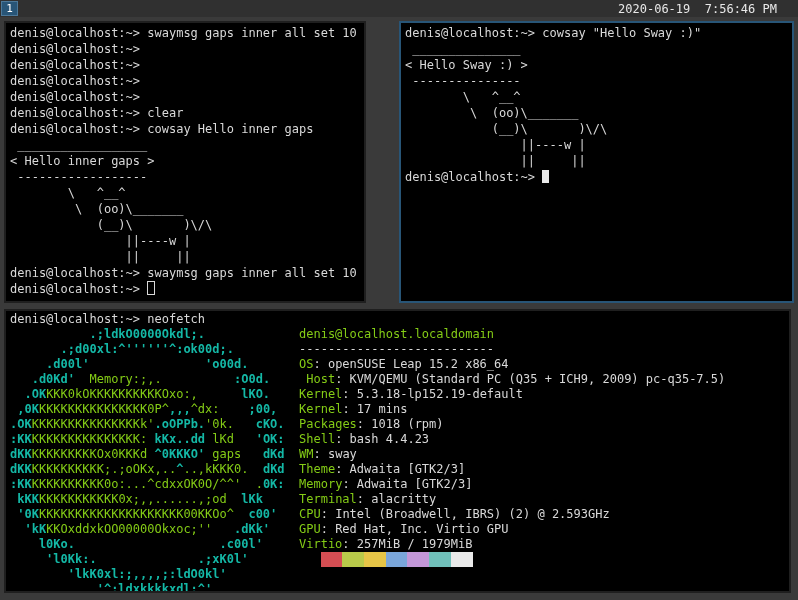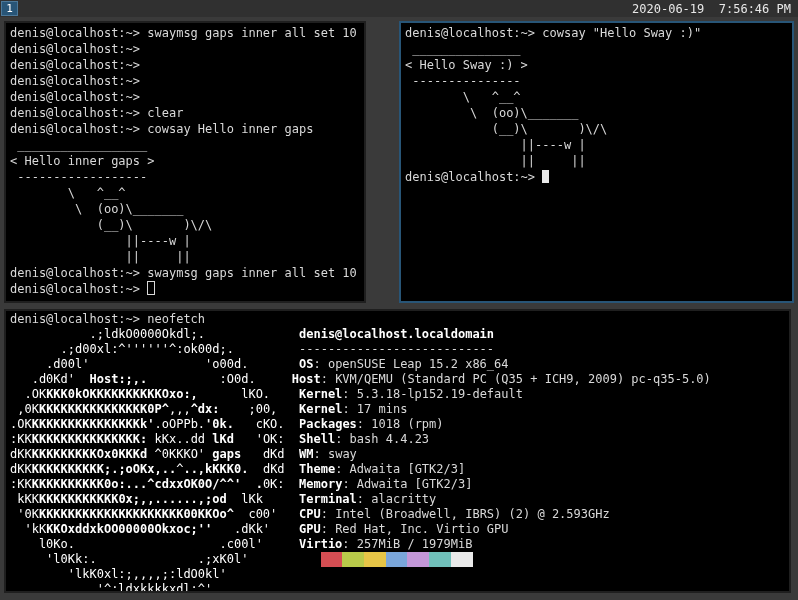--- a/index.html
+++ b/index.html
@@ -10,33 +10,33 @@
   }
   .bar{
     position:absolute;left:0;top:0;width:798px;height:17px;
     background:#303030;display:flex;align-items:center;justify-content:space-between;
   }
   .ws{
     margin-left:1px;height:15px;min-width:17px;padding:0 4px;box-sizing:border-box;
     background:#285577;border:1px solid #4c7899;color:#ffffff;
     font-size:11px;line-height:13px;display:flex;align-items:center;justify-content:center;
   }
-  .clock{color:#e8e8e8;font-size:12px;padding-right:7px;white-space:pre;}
+  .clock{color:#e8e8e8;font-size:12px;padding-right:21px;white-space:pre;}
   .win{position:absolute;background:#000000;box-sizing:border-box;overflow:hidden;}
   #win-tl{left:4px;top:21px;width:362px;height:282px;border:2px solid #1f1f1f;}
   #win-tr{left:399px;top:21px;width:395px;height:282px;border:2px solid #285577;}
   #win-b {left:4px;top:309px;width:787px;height:284px;border:2px solid #1f1f1f;}
   pre{
     margin:0;padding:2px 0 0 4px;
     font-family:inherit;font-size:12px;line-height:16px;color:#d9d9d9;white-space:pre;
   }
   #win-b pre{line-height:15px;padding-top:1px;}
   .fg{color:#d9d9d9;}
-  .b{color:#ffffff;font-weight:normal;}
-  .g{color:#ffffff;font-weight:bold;}
+  .b{color:#14b8a6;font-weight:bold;}
+  .g{color:#84cc16;font-weight:normal;}
   .cur{display:inline-block;width:7px;height:13px;background:#eaeaea;vertical-align:-2px;}
   .curh{display:inline-block;width:6px;height:12px;border:1px solid #d9d9d9;vertical-align:-2px;}
   .sw{display:inline-block;height:15px;vertical-align:top;white-space:pre;}
 </style>
 </head>
 <body>
 
 <div class="bar">
   <div class="ws">
     <span>1</span>
@@ -77,21 +77,21 @@
 <span class="fg">                ||     ||</span>
 <span class="fg">denis@localhost:~&gt; </span><span class="cur"></span>
 </pre>
 </div>
 
 <div class="win" id="win-b">
   <pre><span class="fg">denis@localhost:~&gt; neofetch</span>
 <span class="b">           .;ldkO0000Okdl;.</span><span class="fg">             </span><span class="g">denis@localhost.localdomain</span>
 <span class="b">       .;d00xl:^''''''^:ok00d;.</span><span class="fg">         </span><span class="fg">---------------------------</span>
 <span class="b">     .d00l'                'o00d.</span><span class="fg">       </span><span class="g">OS</span><span class="fg">: openSUSE Leap 15.2 x86_64</span>
-<span class="b">   .d0Kd'</span><span class="g">  Host:;,.          </span><span class="b">:O0d.</span><span class="fg">     </span><span class="g">Host</span><span class="fg">: KVM/QEMU (Standard PC (Q35 + ICH9, 2009) pc-q35-5.0)</span>
+<span class="b">   .d0Kd'</span><span class="g">  Memory:;,.          </span><span class="b">:O0d.</span><span class="fg">     </span><span class="g">Host</span><span class="fg">: KVM/QEMU (Standard PC (Q35 + ICH9, 2009) pc-q35-7.5)</span>
 <span class="b">  .OK</span><span class="g">KKK0kOKKKKKKKKKKOxo:,</span><span class="b">      lKO.</span><span class="fg">    </span><span class="g">Kernel</span><span class="fg">: 5.3.18-lp152.19-default</span>
 <span class="b"> ,0K</span><span class="g">KKKKKKKKKKKKKKK0P^</span><span class="b">,,,</span><span class="g">^dx:</span><span class="b">    ;00,</span><span class="fg">   </span><span class="g">Kernel</span><span class="fg">: 17 mins</span>
 <span class="b">.OK</span><span class="g">KKKKKKKKKKKKKKKk'</span><span class="b">.oOPPb.</span><span class="g">'0k.</span><span class="b">   cKO.</span><span class="fg">  </span><span class="g">Packages</span><span class="fg">: 1018 (rpm)</span>
 <span class="b">:KK</span><span class="g">KKKKKKKKKKKKKKK: </span><span class="b">kKx..dd </span><span class="g">lKd</span><span class="b">   'OK:</span><span class="fg">  </span><span class="g">Shell</span><span class="fg">: bash 4.4.23</span>
 <span class="b">dKK</span><span class="g">KKKKKKKKKOx0KKKd </span><span class="b">^0KKKO' </span><span class="g">gaps</span><span class="b">   dKd</span><span class="fg">  </span><span class="g">WM</span><span class="fg">: sway</span>
 <span class="b">dKK</span><span class="g">KKKKKKKKKK;.;oOKx,..</span><span class="b">^</span><span class="g">..,kKKK0.</span><span class="b">  dKd</span><span class="fg">  </span><span class="g">Theme</span><span class="fg">: Adwaita [GTK2/3]</span>
 <span class="b">:KK</span><span class="g">KKKKKKKKKK0o:...^cdxxOK0O/^^'  .</span><span class="b">0K:</span><span class="fg">  </span><span class="g">Memory</span><span class="fg">: Adwaita [GTK2/3]</span>
 <span class="b"> kKK</span><span class="g">KKKKKKKKKKK0x;,,......,;od  </span><span class="b">lKk</span><span class="fg">     </span><span class="g">Terminal</span><span class="fg">: alacritty</span>
 <span class="b"> '0K</span><span class="g">KKKKKKKKKKKKKKKKKKKK00KKOo^  </span><span class="b">c00'</span><span class="fg">   </span><span class="g">CPU</span><span class="fg">: Intel (Broadwell, IBRS) (2) @ 2.593GHz</span>
 <span class="b">  'kK</span><span class="g">KKOxddxkOO00000Okxoc;''   </span><span class="b">.dKk'</span><span class="fg">    </span><span class="g">GPU</span><span class="fg">: Red Hat, Inc. Virtio GPU</span>

